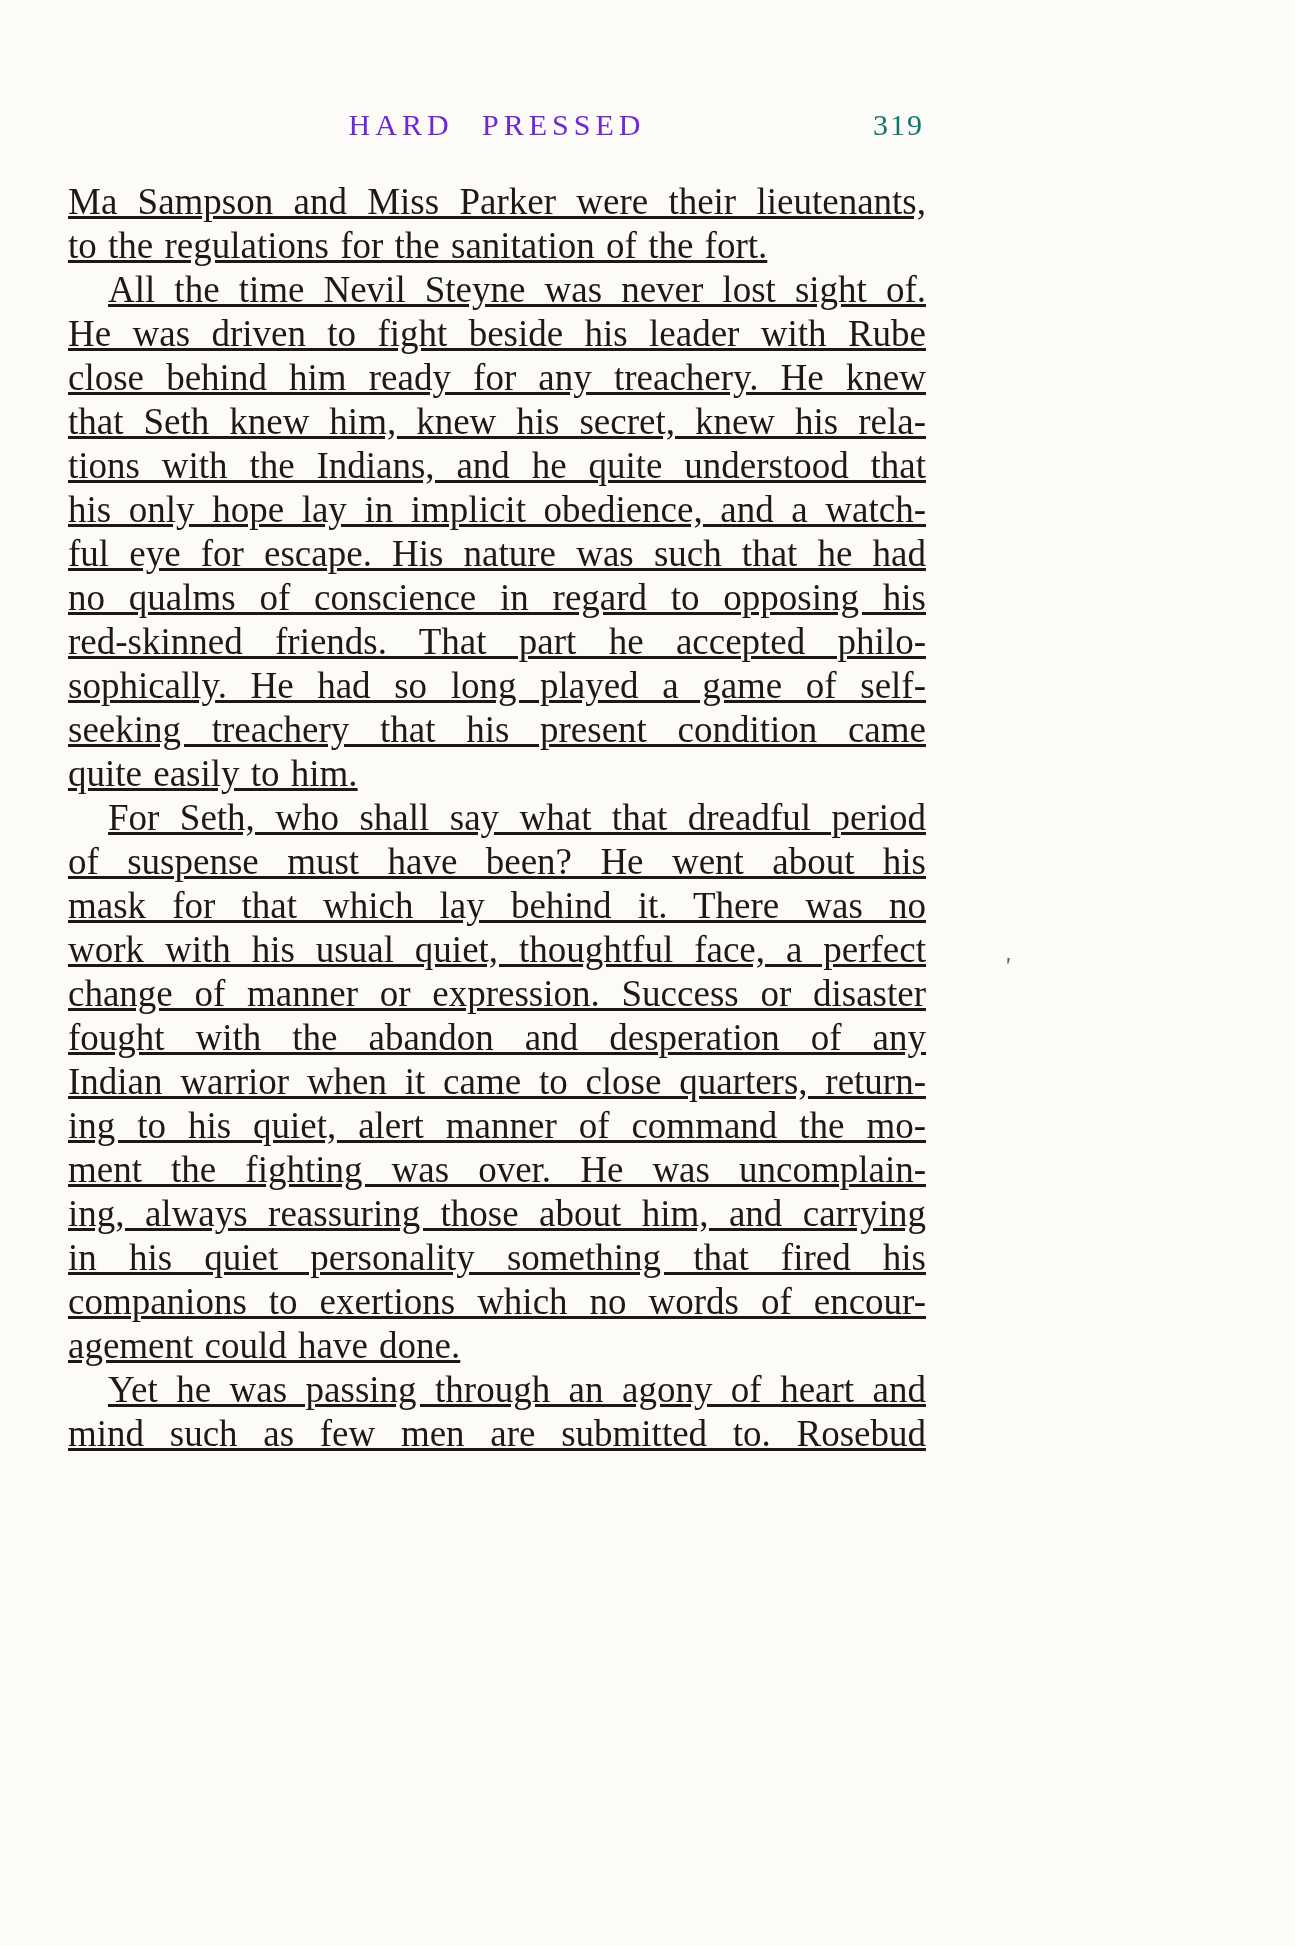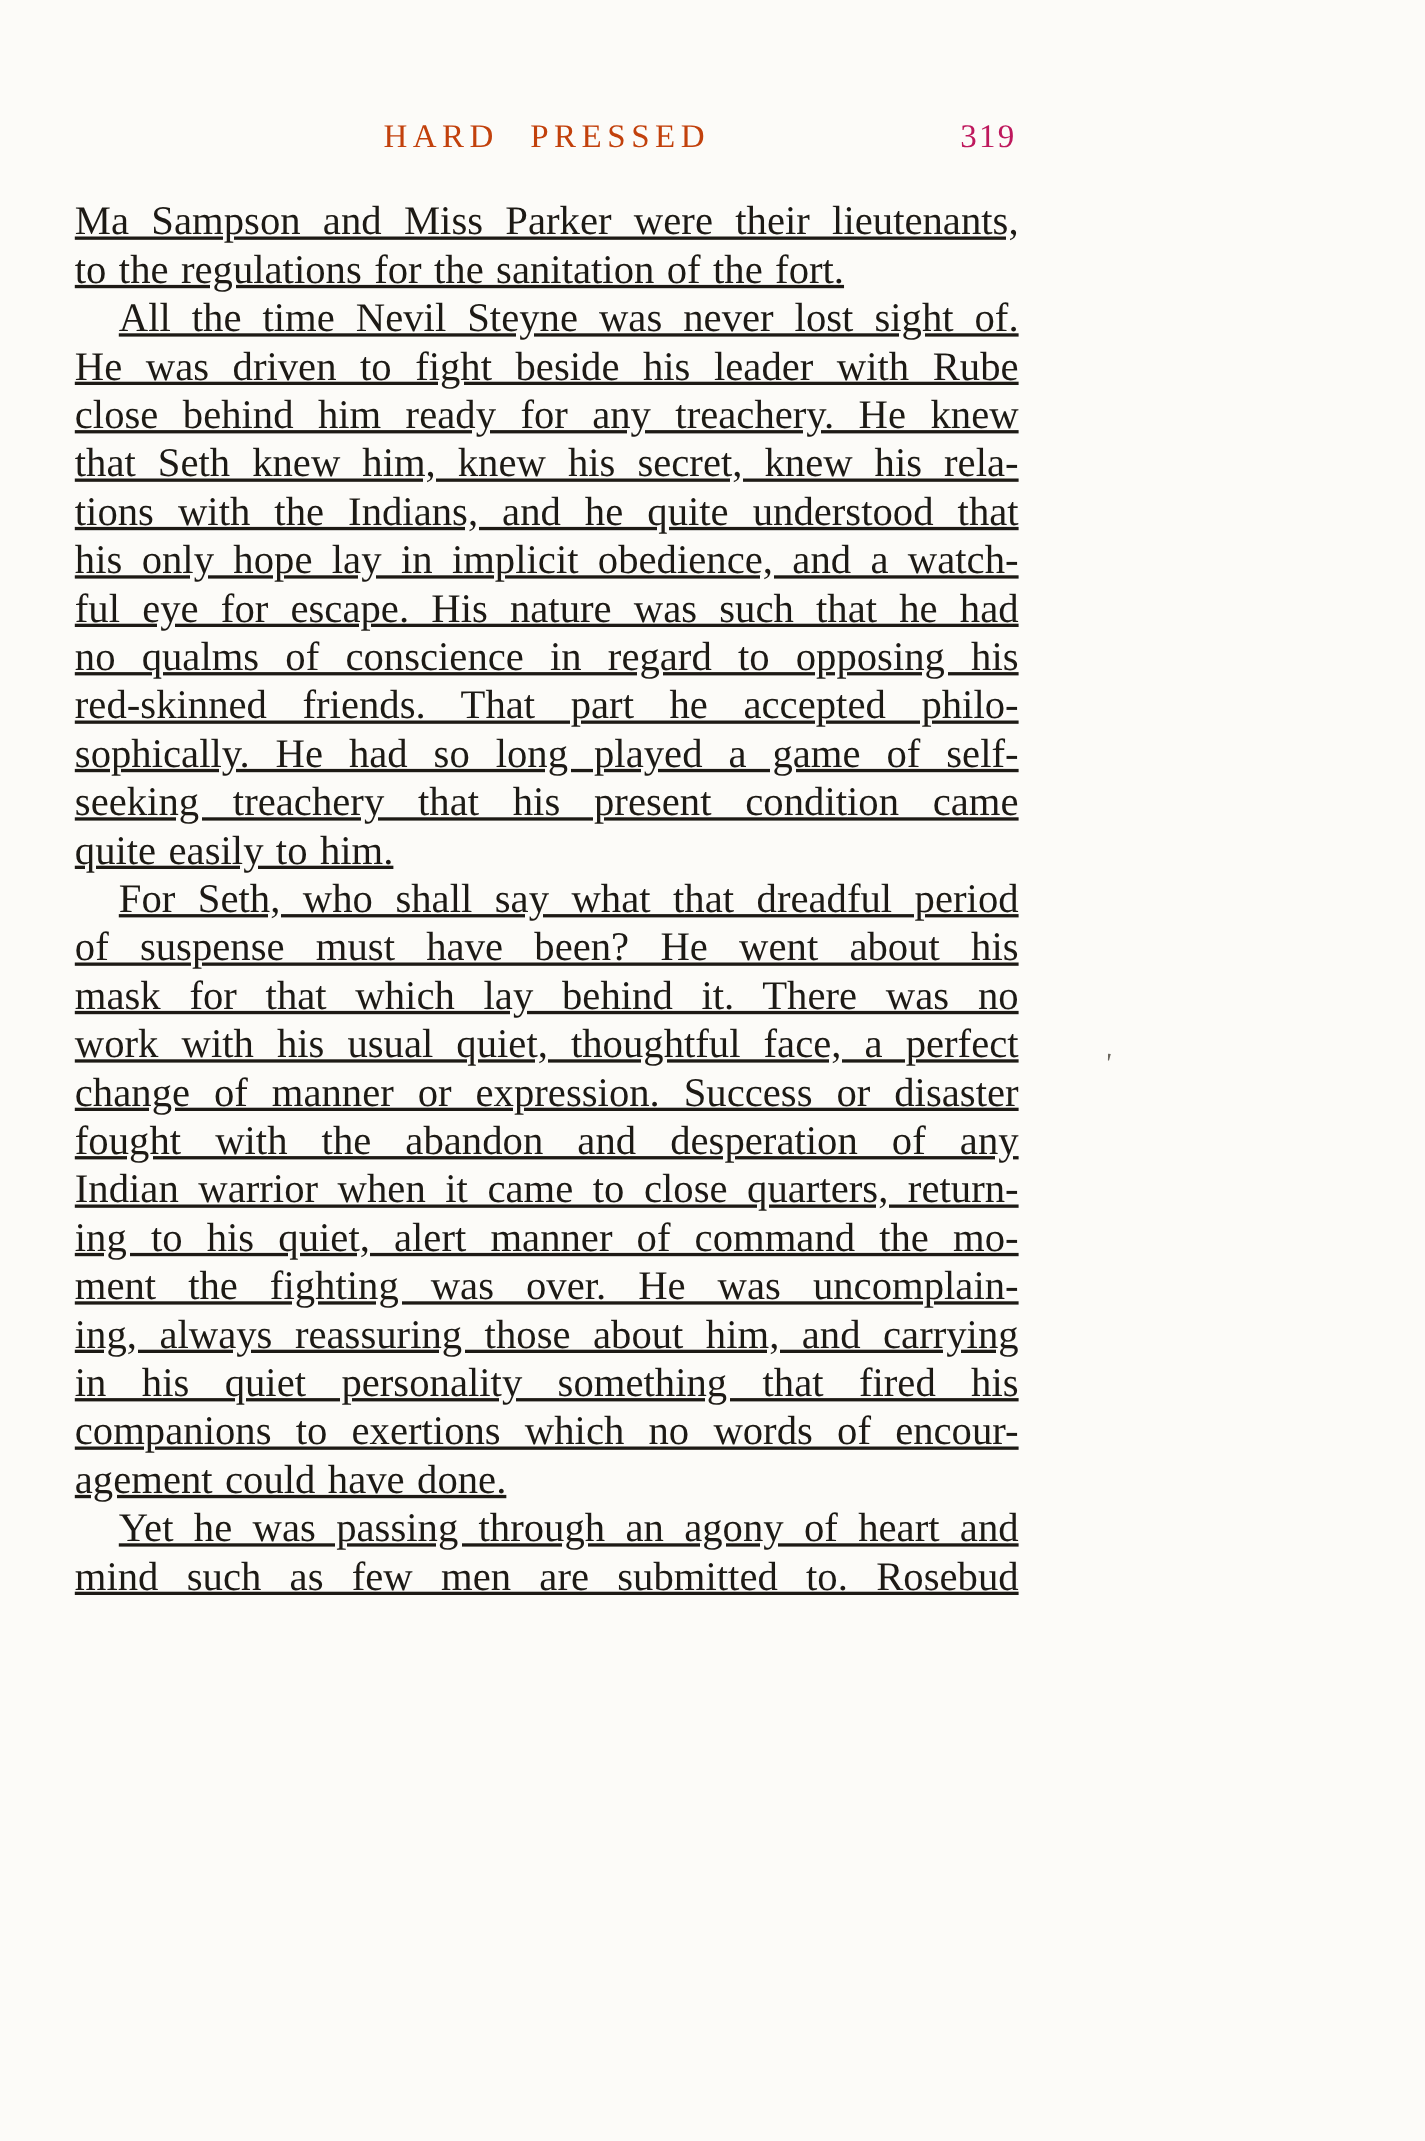--- a/index.html
+++ b/index.html
@@ -26,28 +26,28 @@
     position: relative;
     height: 42px;
     margin-bottom: 34px;
     font-size: 30px;
     line-height: 42px;
   }
   .head-title {
     text-align: center;
     letter-spacing: 5px;
     word-spacing: 16px;
-    color: #c2410c;
+    color: #6d28d9;
   }
   .head-num {
     position: absolute;
     right: 2px;
     top: 0;
     letter-spacing: 2px;
-    color: #be185d;
+    color: #0f766e;
     font-family: Liberation Serif, serif;
   }
   .body-text {
     font-size: 37px;
     line-height: 44px;
     word-spacing: 2px;
     text-decoration: underline;
   }
   .para {
     margin: 0;

